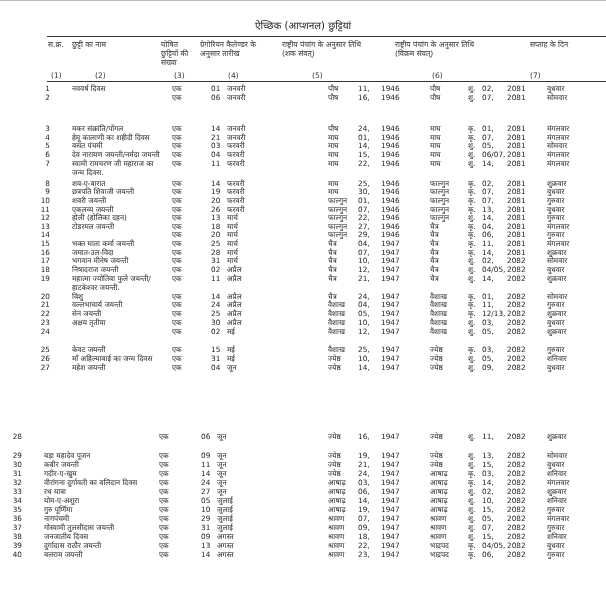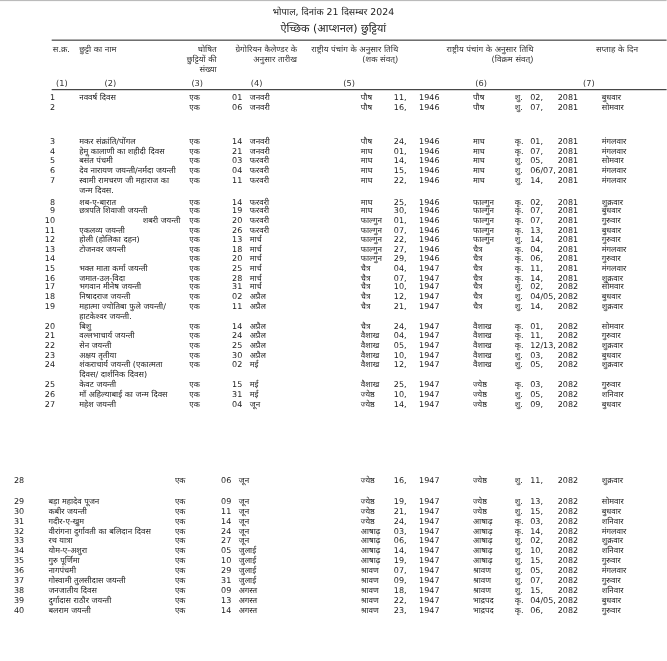--- a/index.html
+++ b/index.html
@@ -3,21 +3,21 @@
 <meta charset="utf-8">
 <style>
   html, body { margin: 0; padding: 0; background: #ffffff; }
   body { width: 606px; height: 601px; overflow: hidden; position: relative;
          font-family: "DejaVu Sans", sans-serif; color: #222; }
   .page { position: absolute; left: 0; top: 0; width: 606px; height: 601px; }
   .topline { position: absolute; left: 0; right: 0; top: 0; height: 1px; background: #bbb; }
   .hdr-city { position: absolute; left: 0; width: 606px; top: 5px; text-align: center; font-size: 8.5px; }
   .hdr-title { position: absolute; left: 0; width: 606px; top: 18px; text-align: center; font-size: 10px; }
   .rule { position: absolute; height: 1px; background: #333; }
-  .colhead { position: absolute; font-size: 7.5px; text-align: right; line-height: 9px; color: #333; }
+  .colhead { position: absolute; font-size: 7.5px; text-align: left; line-height: 9px; color: #333; }
   .colnum { position: absolute; font-size: 7.5px; color: #333; }
   .row { position: absolute; height: 10px; font-size: 7.3px; line-height: 9px; white-space: nowrap; }
   .row span { position: absolute; top: 0; }
   .c-no { text-align: right; width: 14px; }
   .c-name { white-space: normal; width: 175px; }
   .c-cnt { }
   .c-day { }
   .c-gmon { }
   .c-smon { }
   .c-sday { }
@@ -26,21 +26,20 @@
   .c-vpak { }
   .c-vday { }
   .c-vyear { }
   .c-wday { }
 </style>
 </head>
 <body>
 
 <div class="page">
   <div class="topline"></div>
-  <div class="hdr-city">भोपाल, दिनांक 21 दिसम्बर 2024</div>
   <div class="hdr-title">ऐच्छिक (आप्शनल) छुट्टियां</div>
 
   <div class="rule" style="left:47px; width:559px; top:36px;"></div>
 
   <div class="colhead" style="left:48px; top:40px; width:22px; text-align:left;">स.क्र.</div>
   <div class="colhead" style="left:72px; top:40px; width:80px; text-align:left;">छुट्टी का नाम</div>
   <div class="colhead" style="left:161px; top:40px; width:36px;">घोषित छुट्टियों की संख्या</div>
   <div class="colhead" style="left:200px; top:40px; width:70px;">ग्रेगोरियन कैलेण्डर के अनुसार तारीख</div>
   <div class="colhead" style="left:282px; top:40px; width:80px;">राष्ट्रीय पंचांग के अनुसार तिथि (शक संवत्)</div>
   <div class="colhead" style="left:395px; top:40px; width:90px;">राष्ट्रीय पंचांग के अनुसार तिथि (विक्रम संवत्)</div>
@@ -186,21 +185,21 @@
         <span class="c-sday" style="left: 358px;">30,</span>
         <span class="c-syear" style="left: 381px;">1946</span>
         <span class="c-vmon" style="left: 430px;">फाल्गुन</span>
         <span class="c-vpak" style="left: 468px;">कृ.</span>
         <span class="c-vday" style="left: 482px;">07,</span>
         <span class="c-vyear" style="left: 507px;">2081</span>
         <span class="c-wday" style="left: 547px;">बुधवार</span>
       </div>
       <div class="row" style="top: 196px; left: 0px; width: 606px;">
         <span class="c-no" style="left: 36px;">10</span>
-        <span class="c-name" style="left: 72px; width: 92px; text-align: right;">शबरी जयन्ती</span>
+        <span class="c-name" style="left: 72px; width: 92px;">शबरी जयन्ती</span>
         <span class="c-cnt" style="left: 172px;">एक</span>
         <span class="c-day" style="left: 211px;">20</span>
         <span class="c-gmon" style="left: 227px;">फरवरी</span>
         <span class="c-smon" style="left: 328px;">फाल्गुन</span>
         <span class="c-sday" style="left: 358px;">01,</span>
         <span class="c-syear" style="left: 381px;">1946</span>
         <span class="c-vmon" style="left: 430px;">फाल्गुन</span>
         <span class="c-vpak" style="left: 468px;">कृ.</span>
         <span class="c-vday" style="left: 482px;">07,</span>
         <span class="c-vyear" style="left: 507px;">2081</span>
@@ -231,21 +230,21 @@
         <span class="c-sday" style="left: 358px;">22,</span>
         <span class="c-syear" style="left: 381px;">1946</span>
         <span class="c-vmon" style="left: 430px;">फाल्गुन</span>
         <span class="c-vpak" style="left: 468px;">शु.</span>
         <span class="c-vday" style="left: 482px;">14,</span>
         <span class="c-vyear" style="left: 507px;">2081</span>
         <span class="c-wday" style="left: 547px;">गुरुवार</span>
       </div>
       <div class="row" style="top: 222px; left: 0px; width: 606px;">
         <span class="c-no" style="left: 36px;">13</span>
-        <span class="c-name" style="left: 72px; width: 92px;">टोजनवर जयन्ती</span>
+        <span class="c-name" style="left: 72px; width: 92px;">टोडरमल जयन्ती</span>
         <span class="c-cnt" style="left: 172px;">एक</span>
         <span class="c-day" style="left: 211px;">18</span>
         <span class="c-gmon" style="left: 227px;">मार्च</span>
         <span class="c-smon" style="left: 328px;">फाल्गुन</span>
         <span class="c-sday" style="left: 358px;">27,</span>
         <span class="c-syear" style="left: 381px;">1946</span>
         <span class="c-vmon" style="left: 430px;">चैत्र</span>
         <span class="c-vpak" style="left: 468px;">कृ.</span>
         <span class="c-vday" style="left: 482px;">04,</span>
         <span class="c-vyear" style="left: 507px;">2081</span>
@@ -395,21 +394,20 @@
         <span class="c-sday" style="left: 358px;">10,</span>
         <span class="c-syear" style="left: 381px;">1947</span>
         <span class="c-vmon" style="left: 430px;">वैशाख</span>
         <span class="c-vpak" style="left: 468px;">शु.</span>
         <span class="c-vday" style="left: 482px;">03,</span>
         <span class="c-vyear" style="left: 507px;">2082</span>
         <span class="c-wday" style="left: 547px;">बुधवार</span>
       </div>
       <div class="row" style="top: 327px; left: 0px; width: 606px;">
         <span class="c-no" style="left: 36px;">24</span>
-        <span class="c-name" style="left: 72px; width: 92px;">शंकराचार्य जयन्ती (एकात्मता दिवस/ दार्शनिक दिवस)</span>
         <span class="c-cnt" style="left: 172px;">एक</span>
         <span class="c-day" style="left: 211px;">02</span>
         <span class="c-gmon" style="left: 227px;">मई</span>
         <span class="c-smon" style="left: 328px;">वैशाख</span>
         <span class="c-sday" style="left: 358px;">12,</span>
         <span class="c-syear" style="left: 381px;">1947</span>
         <span class="c-vmon" style="left: 430px;">वैशाख</span>
         <span class="c-vpak" style="left: 468px;">शु.</span>
         <span class="c-vday" style="left: 482px;">05,</span>
         <span class="c-vyear" style="left: 507px;">2082</span>

